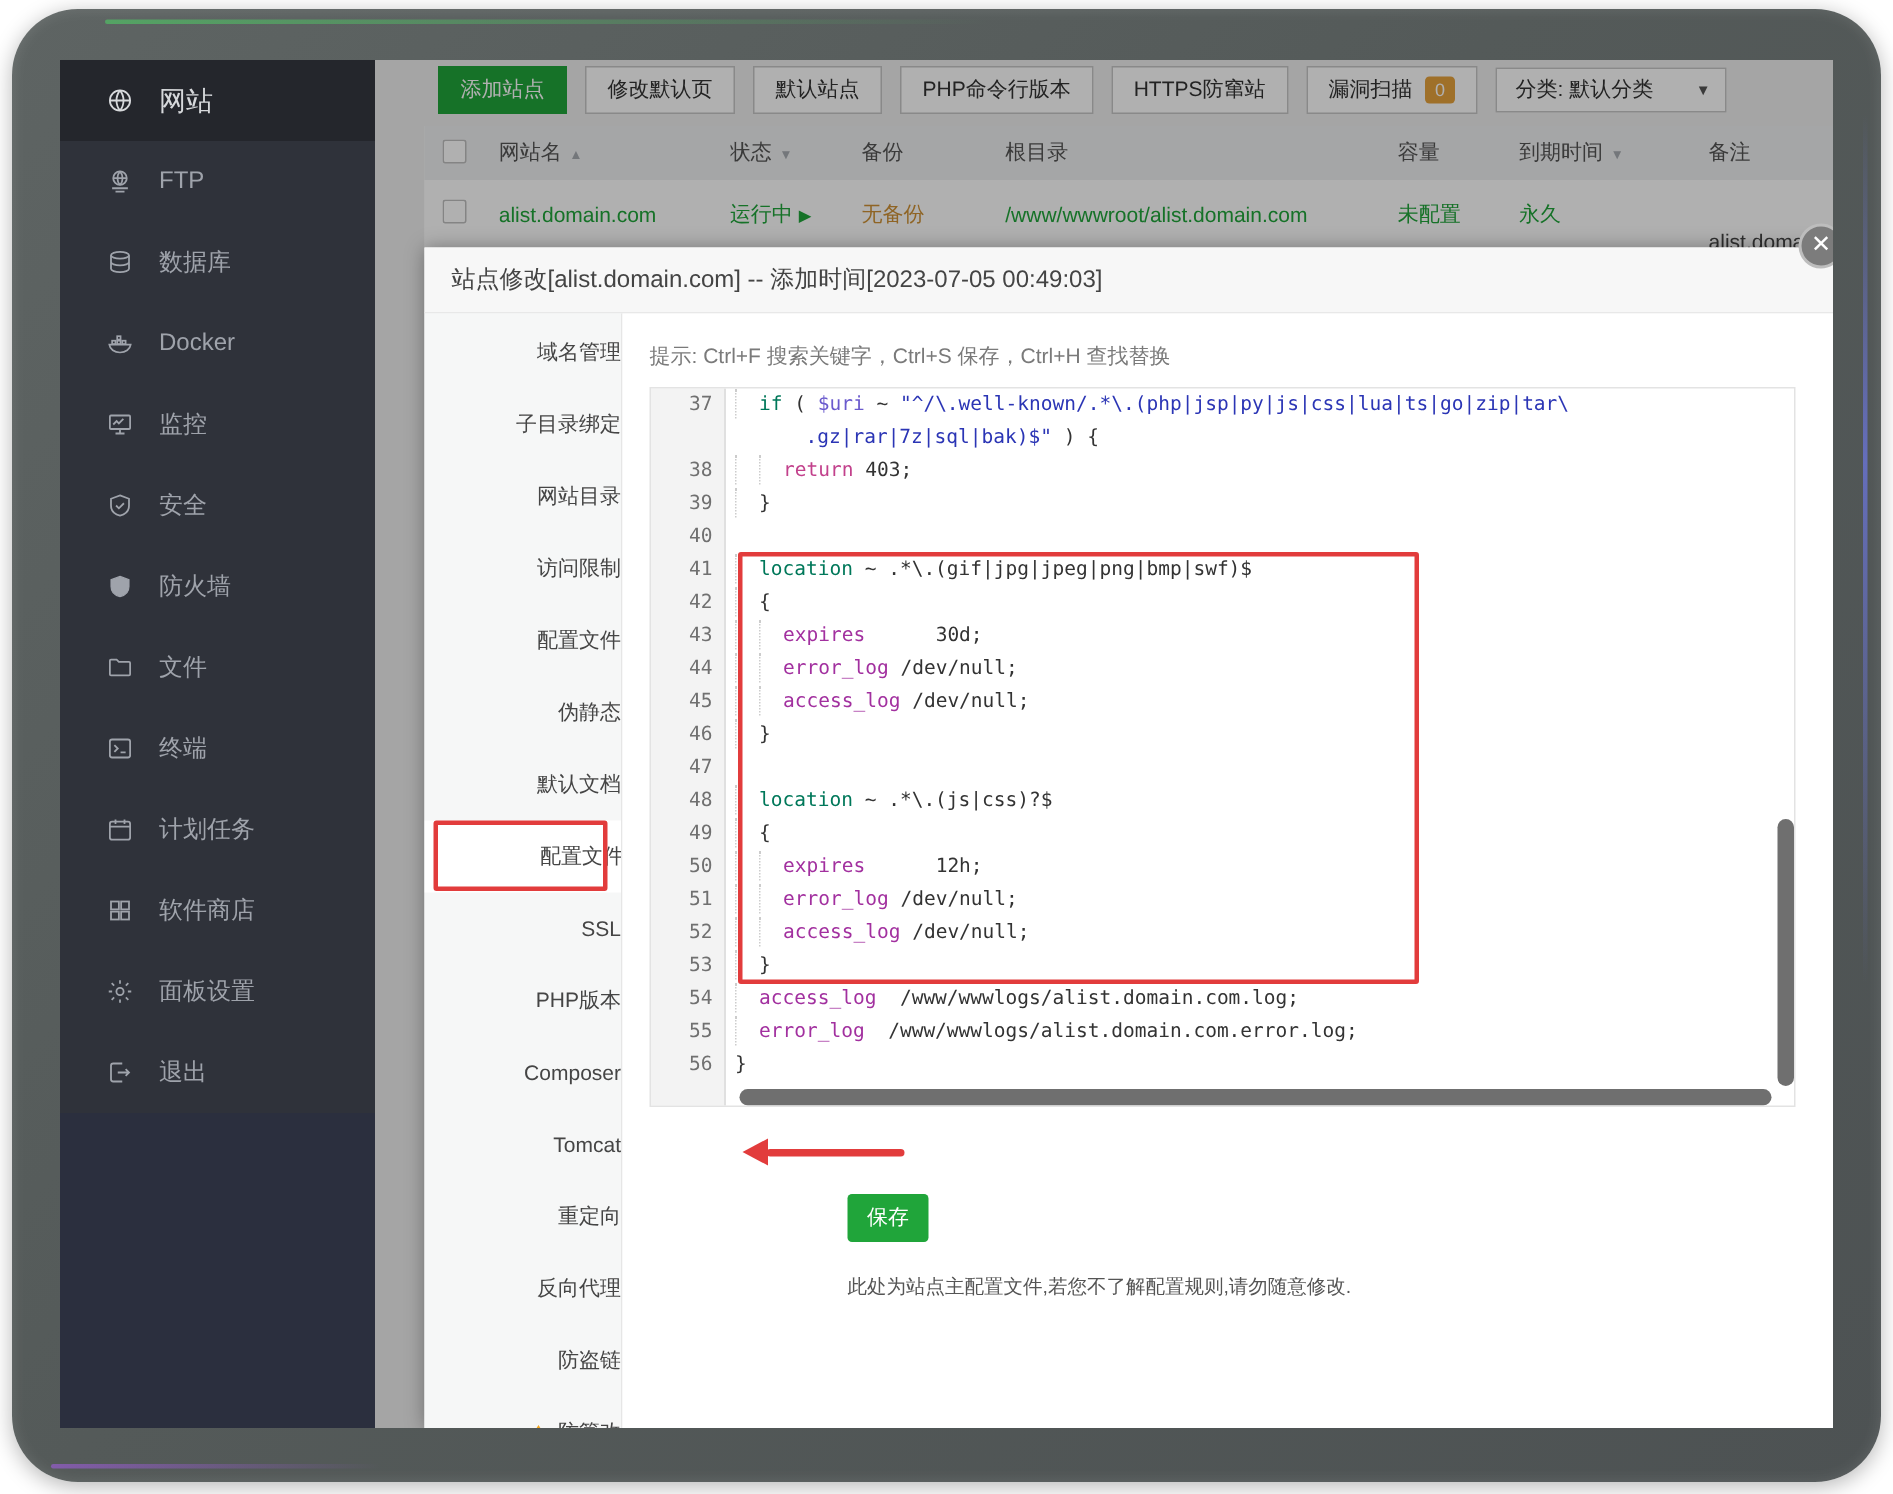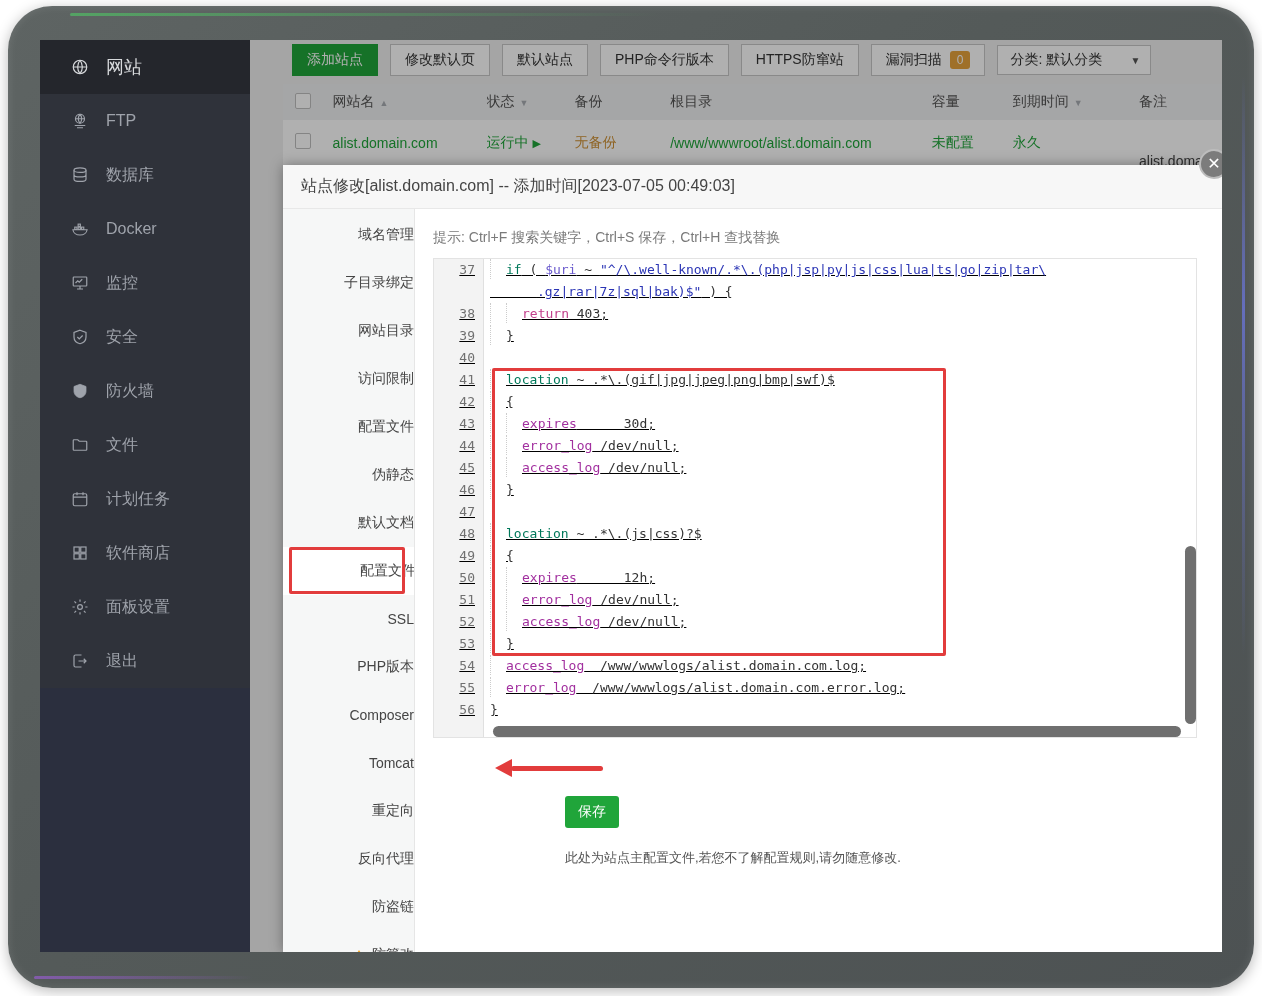--- a/index.html
+++ b/index.html
@@ -70,21 +70,21 @@
   .m-tab.active { background:#fff; width:133px; }
   .m-tab .crown { margin:0 6px 0 -22px; width:16px; height:16px; }
   .m-body { position:absolute; left:132px; top:44px; right:0; bottom:0; background:#fff; }
   .hint { position:absolute; left:18px; top:20px; font-size:14px; color:#7a7a7a; }
 
   
   .editor { position:absolute; left:18px; top:49px; width:764px; height:480px;
     border:1px solid #e3e3e3; background:linear-gradient(90deg,#f3f3f3 0 49px,#e0e0e0 49px 50px,#fff 50px);
     font-family:"DejaVu Sans Mono","Liberation Mono",monospace; font-size:13px; line-height:22px;
     overflow:hidden; }
-  .cl { display:flex;text-decoration:underline; }
+  .cl { display:flex; }
   .ln { flex:0 0 49px; text-align:right; padding-right:8px; color:#707070; user-select:none; }
   .ct { flex:1; padding-left:7px; white-space:pre-wrap; color:#333; min-height:22px; word-break:break-all; }
   .ig { display:inline-block; width:16px; height:20px; border-left:1px dotted #ccc; vertical-align:top; }
   .tk-kw { color:#00785a; } .tk-var { color:#6a5acd; } .tk-str { color:#2b35b5; }
   .tk-dir { color:#a2309f; } .tk-ret { color:#c2418c; }
   .hbar { position:absolute; left:59px; top:467px; width:688px; height:11px; background:#6f6f6f; border-radius:6px; }
   .vbar { position:absolute; left:751px; top:287px; width:11px; height:178px; background:#6f6f6f; border-radius:6px; }
 
   .save-btn { position:absolute; left:150px; top:587px; width:54px; height:32px; background:#20a53a;
     border:none; border-radius:3px; color:#fff; font-size:14px; cursor:pointer; }
@@ -180,20 +180,29 @@
           </span>
           <span class="sb-label">防火墙</span>
         </div>
         <div class="sb-item">
           <span class="sb-icon">
             <svg viewBox="0 0 24 24" fill="none" stroke="currentColor" stroke-width="1.6">
               <path d="M3 6a1 1 0 011-1h5l2 2h9a1 1 0 011 1v10a1 1 0 01-1 1H4a1 1 0 01-1-1z"></path>
             </svg>
           </span>
           <span class="sb-label">文件</span>
+        </div>
+        <div class="sb-item">
+          <span class="sb-icon">
+            <svg viewBox="0 0 24 24" fill="none" stroke="currentColor" stroke-width="1.6">
+              <rect x="3" y="4" width="18" height="16" rx="2"></rect>
+              <path d="M7 9l3 3-3 3M12.5 15.5H17"></path>
+            </svg>
+          </span>
+          <span class="sb-label">终端</span>
         </div>
         <div class="sb-item">
           <span class="sb-icon">
             <svg viewBox="0 0 24 24" fill="none" stroke="currentColor" stroke-width="1.6">
               <rect x="3" y="5" width="18" height="16" rx="2"></rect>
               <path d="M3 9.5h18M8 3v4M16 3v4"></path>
             </svg>
           </span>
           <span class="sb-label">计划任务</span>
         </div>

